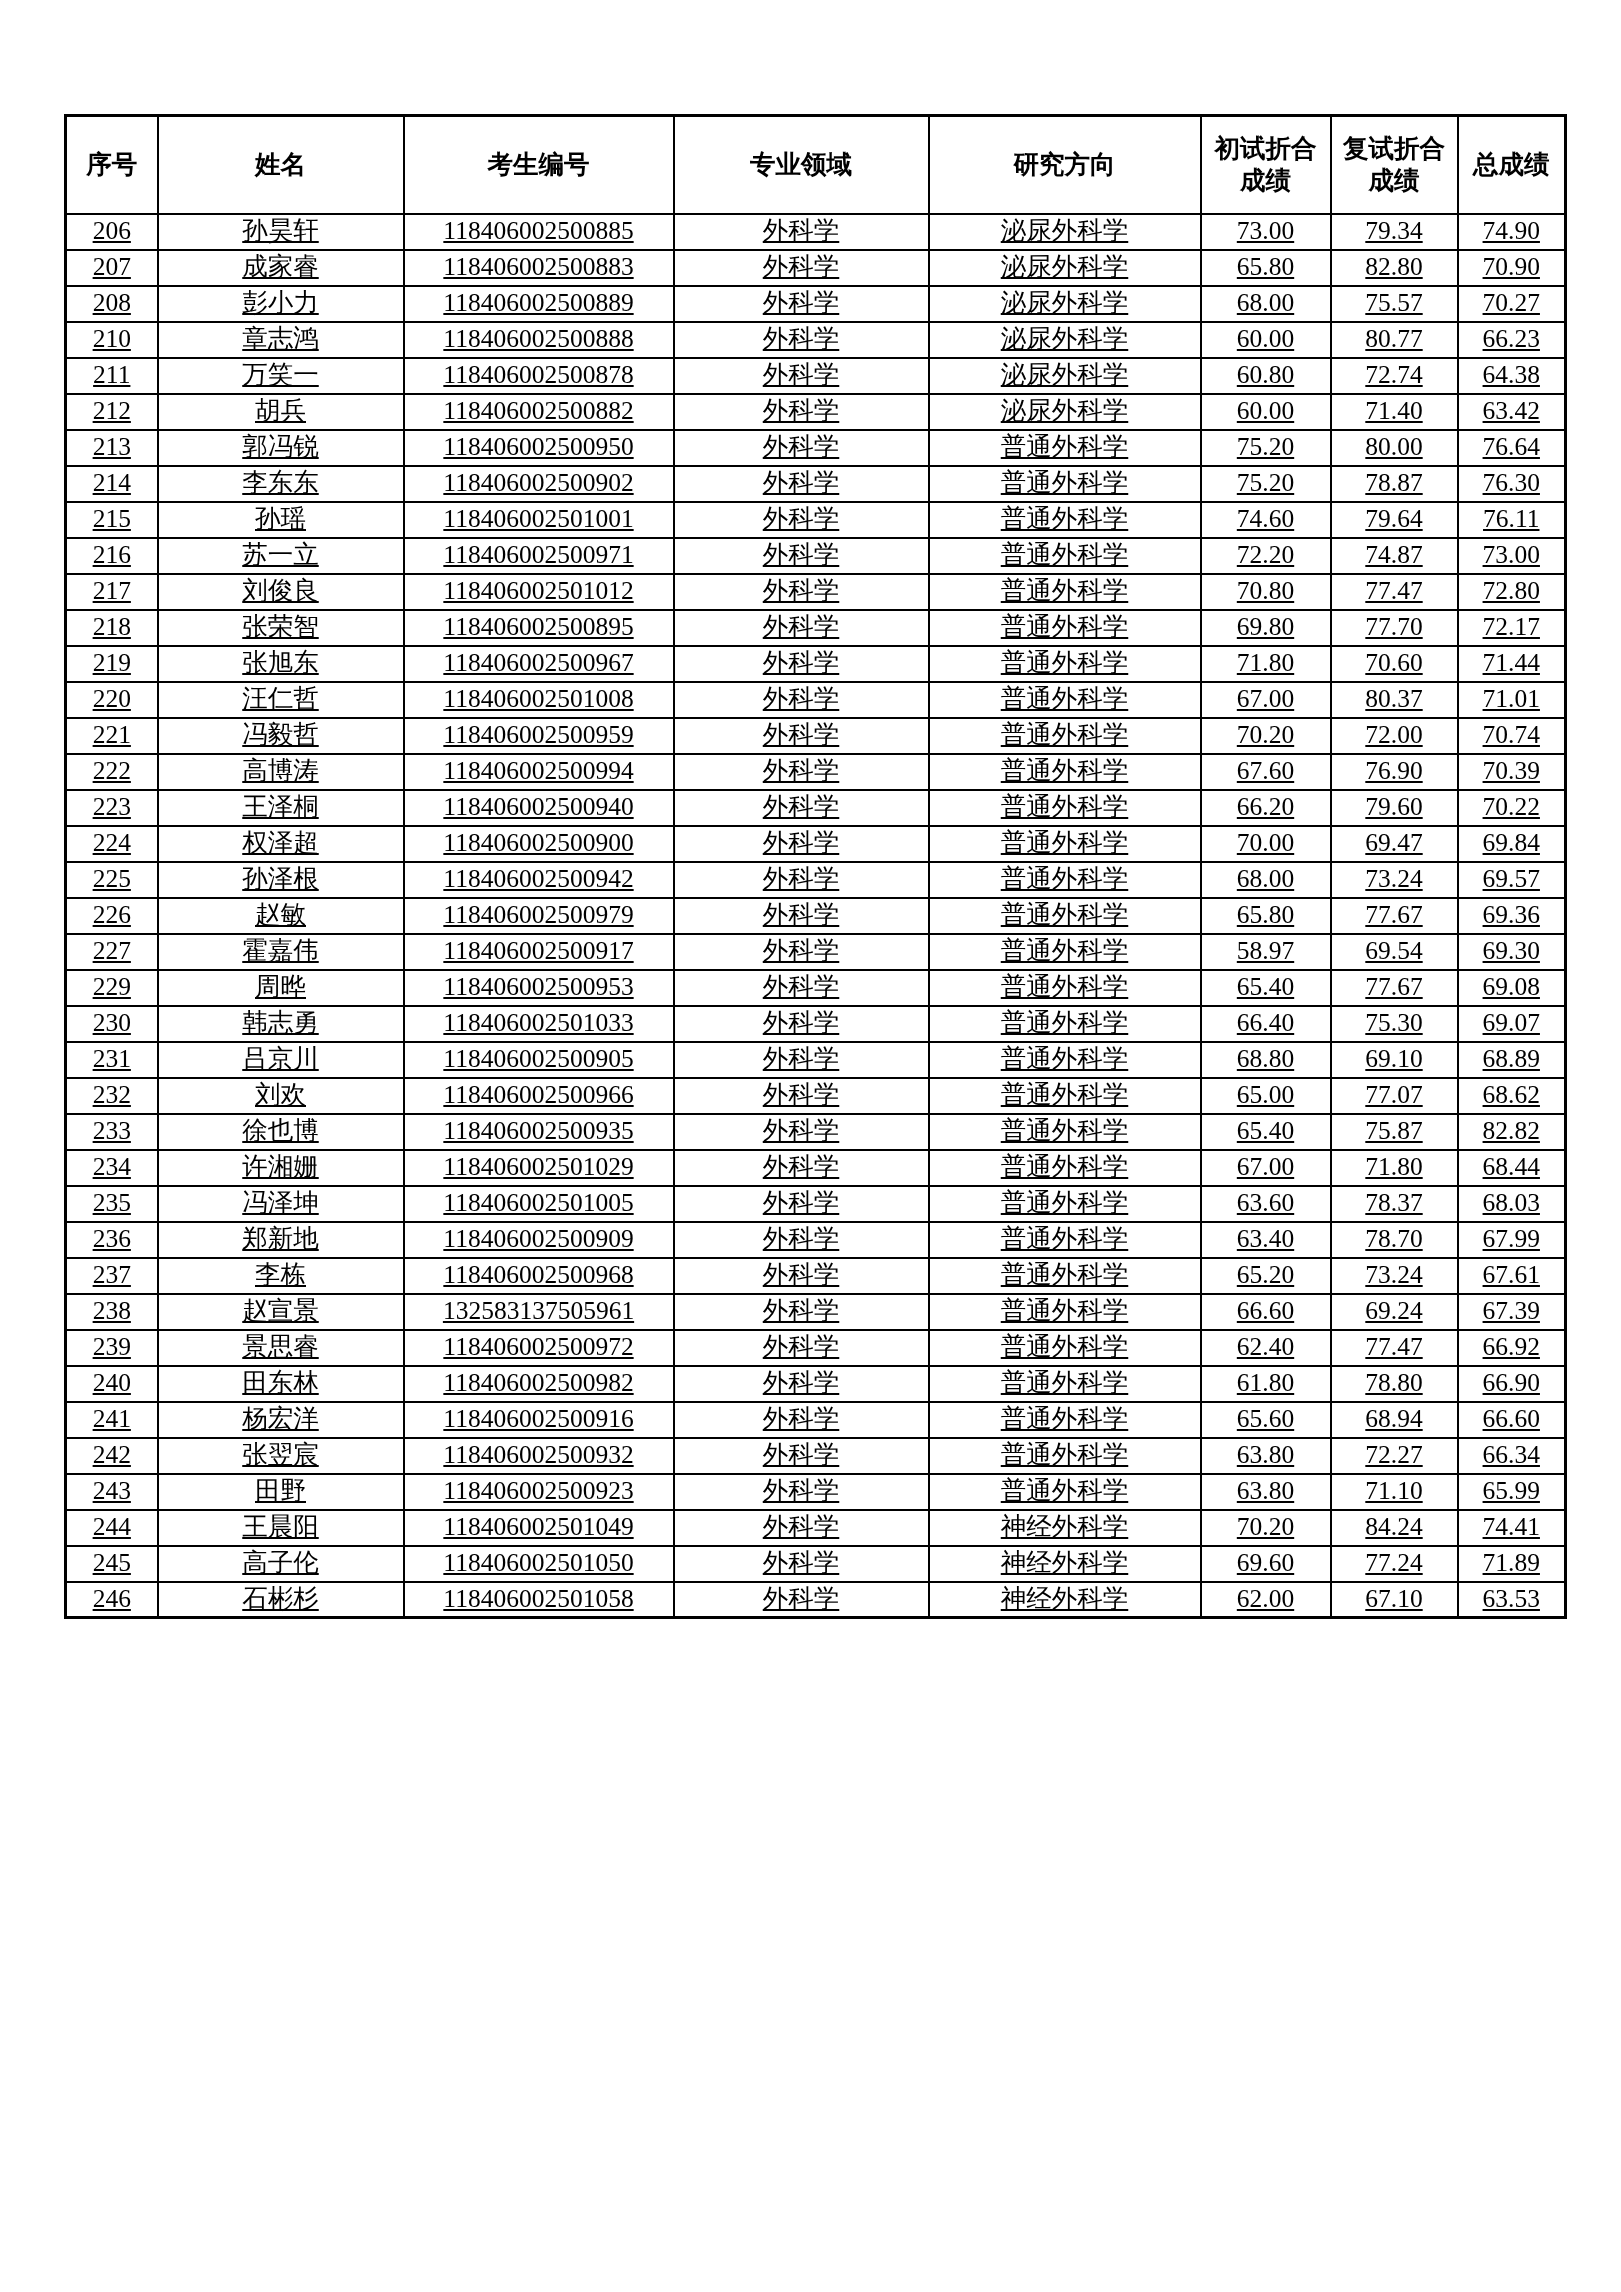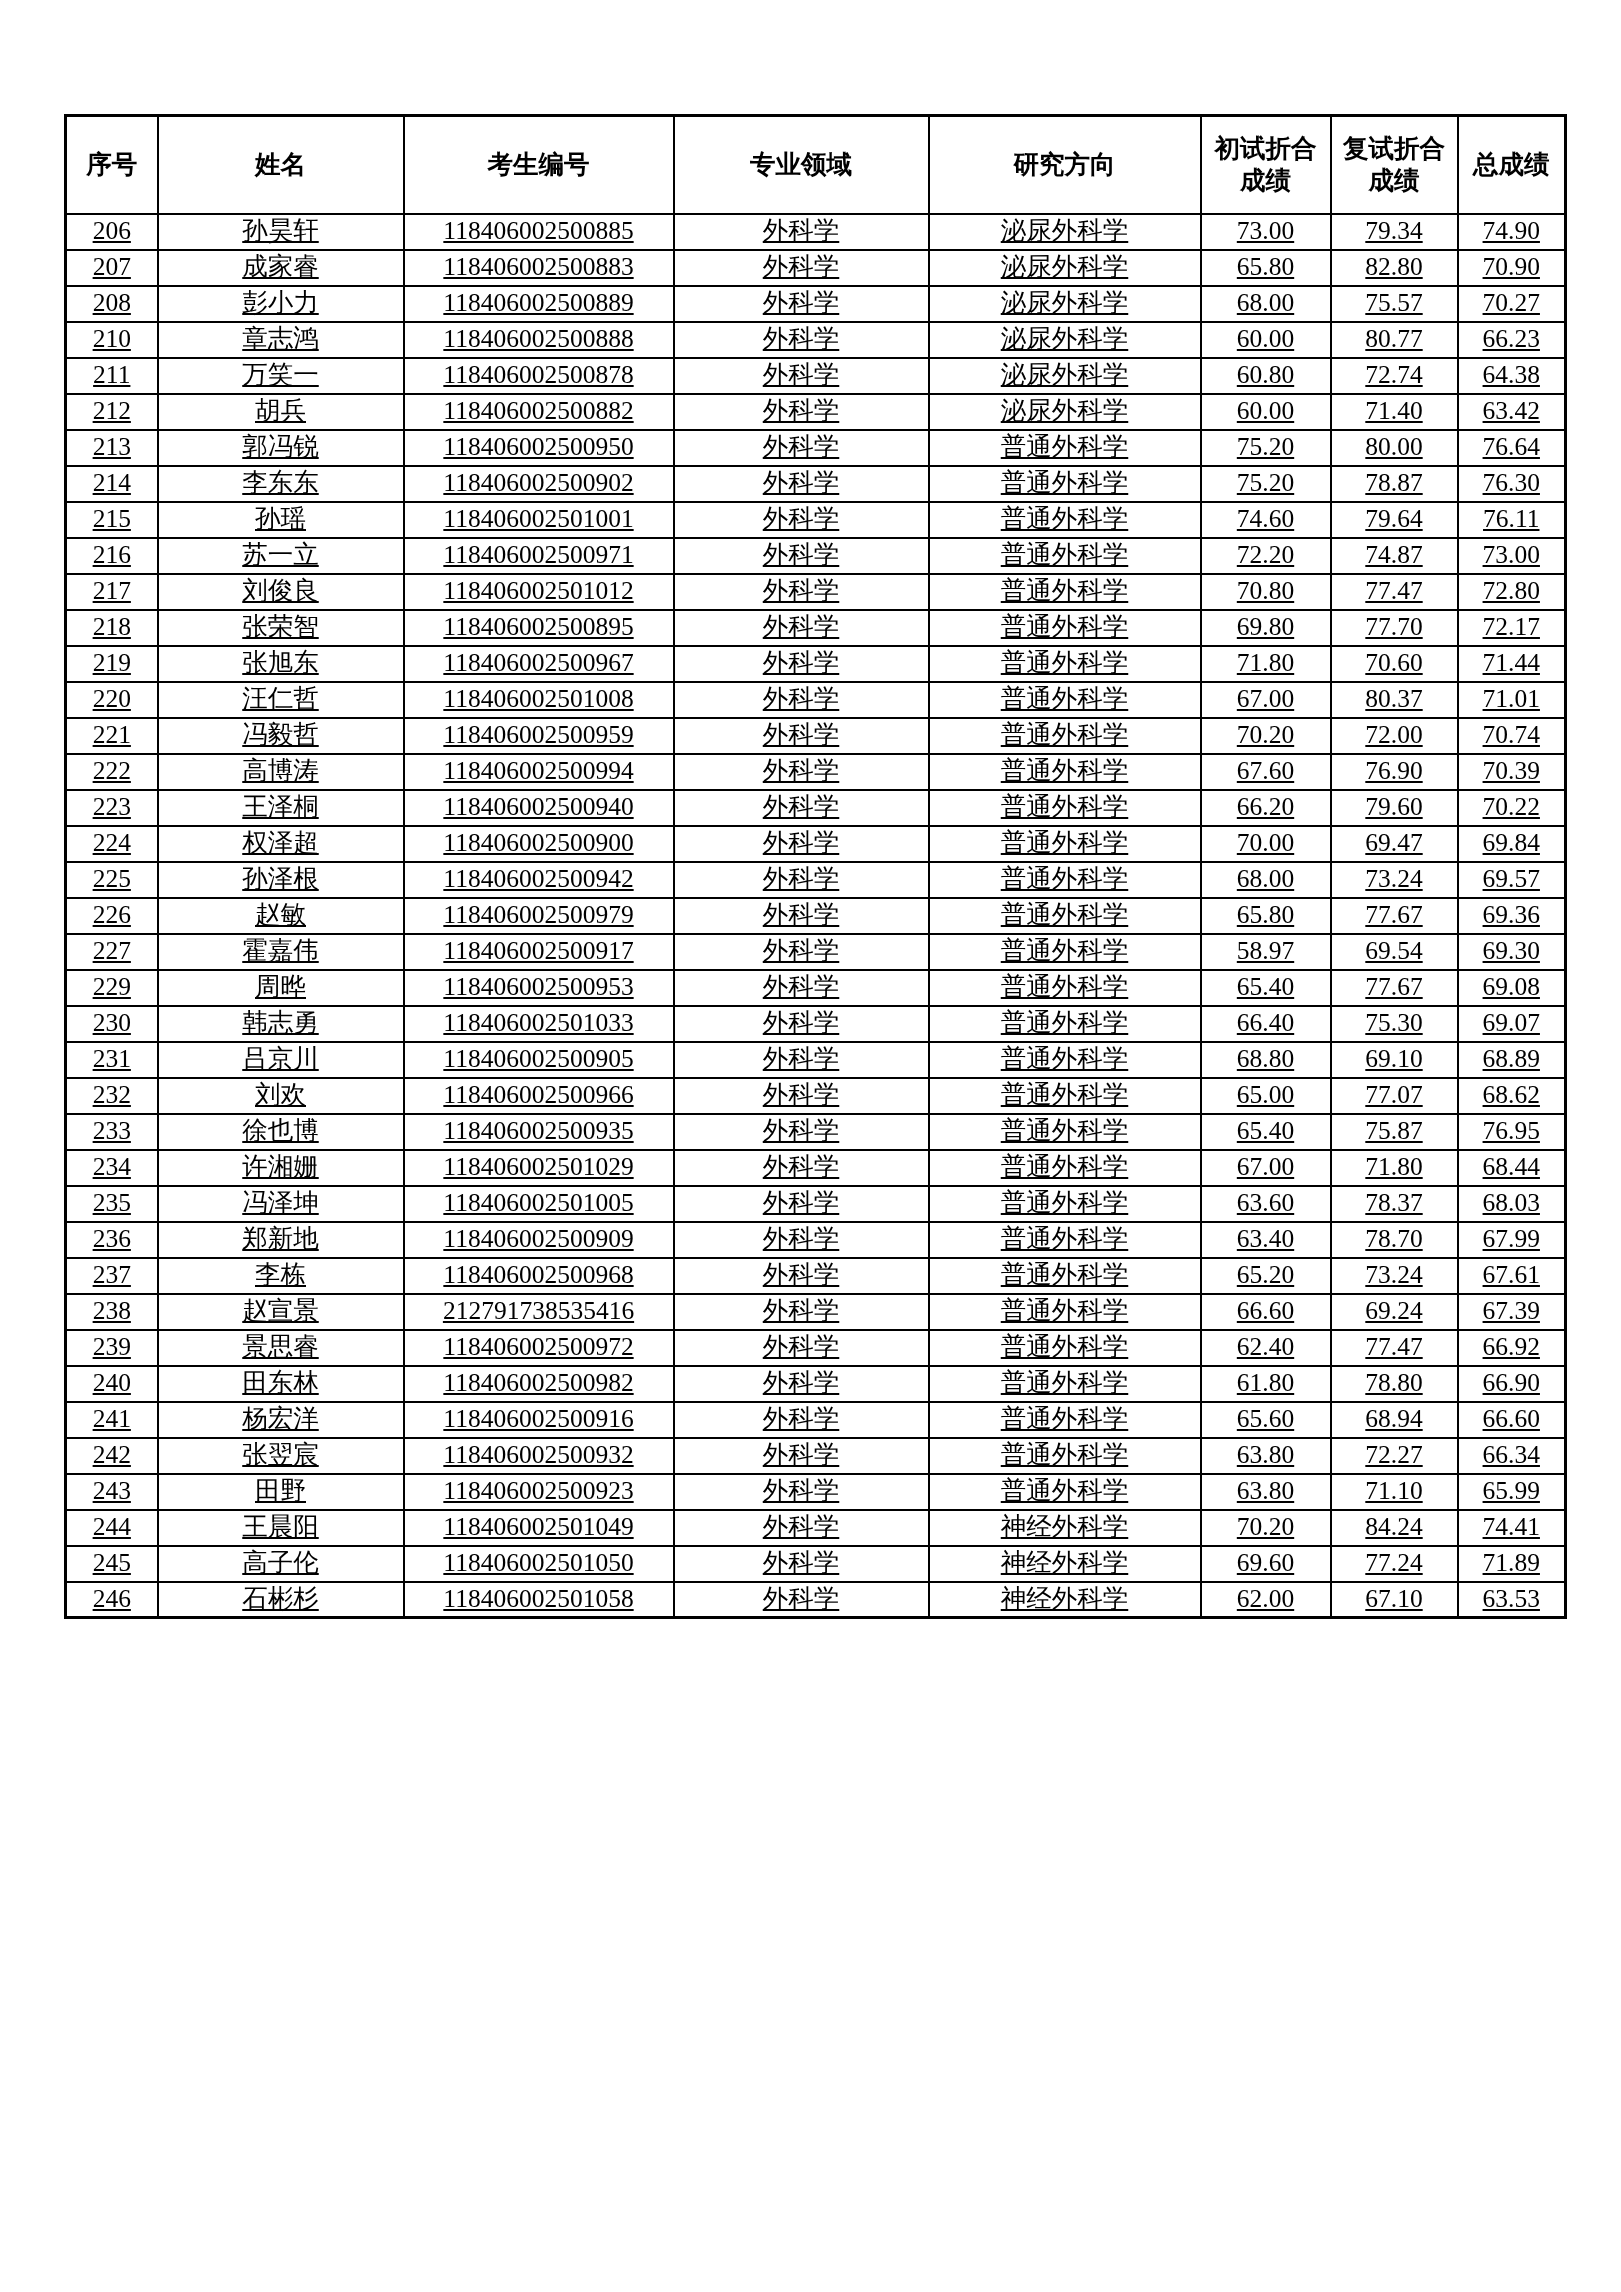--- a/index.html
+++ b/index.html
@@ -328,21 +328,21 @@
     <td>68.62</td>
   </tr>
         <tr>
     <td>233</td>
     <td>徐也博</td>
     <td>118406002500935</td>
     <td>外科学</td>
     <td>普通外科学</td>
     <td>65.40</td>
     <td>75.87</td>
-    <td>76.95</td>
+    <td>82.82</td>
   </tr>
         <tr>
     <td>234</td>
     <td>许湘姗</td>
     <td>118406002501029</td>
     <td>外科学</td>
     <td>普通外科学</td>
     <td>67.00</td>
     <td>71.80</td>
     <td>68.44</td>
@@ -373,21 +373,21 @@
     <td>118406002500968</td>
     <td>外科学</td>
     <td>普通外科学</td>
     <td>65.20</td>
     <td>73.24</td>
     <td>67.61</td>
   </tr>
         <tr>
     <td>238</td>
     <td>赵宣景</td>
-    <td>212791738535416</td>
+    <td>132583137505961</td>
     <td>外科学</td>
     <td>普通外科学</td>
     <td>66.60</td>
     <td>69.24</td>
     <td>67.39</td>
   </tr>
         <tr>
     <td>239</td>
     <td>景思睿</td>
     <td>118406002500972</td>

